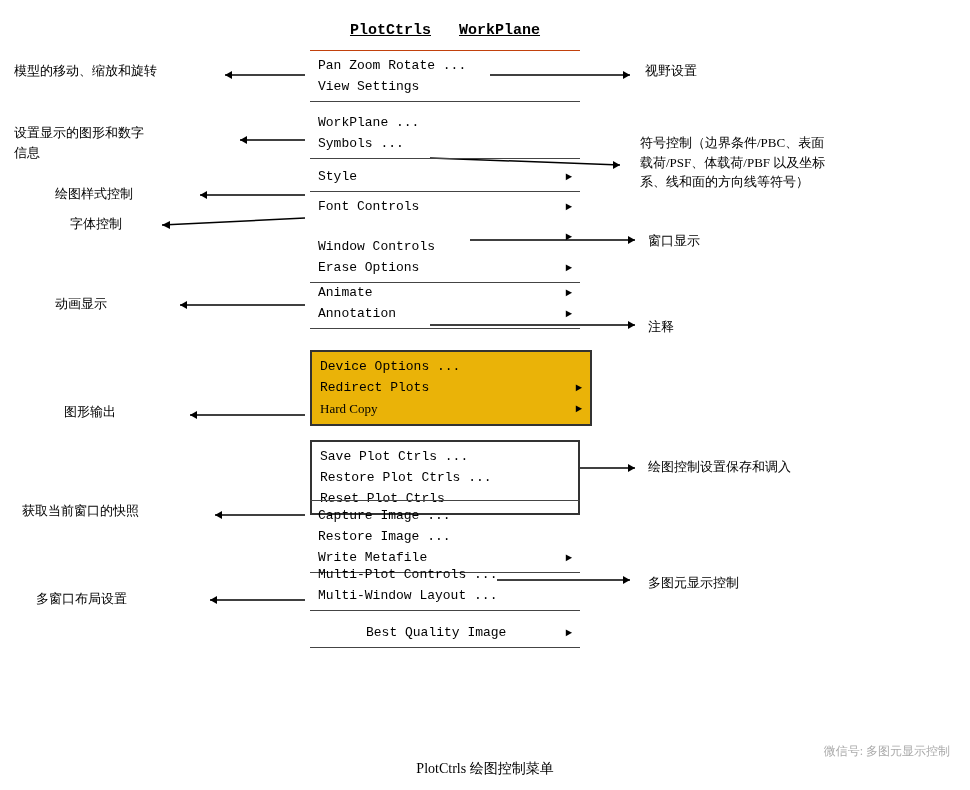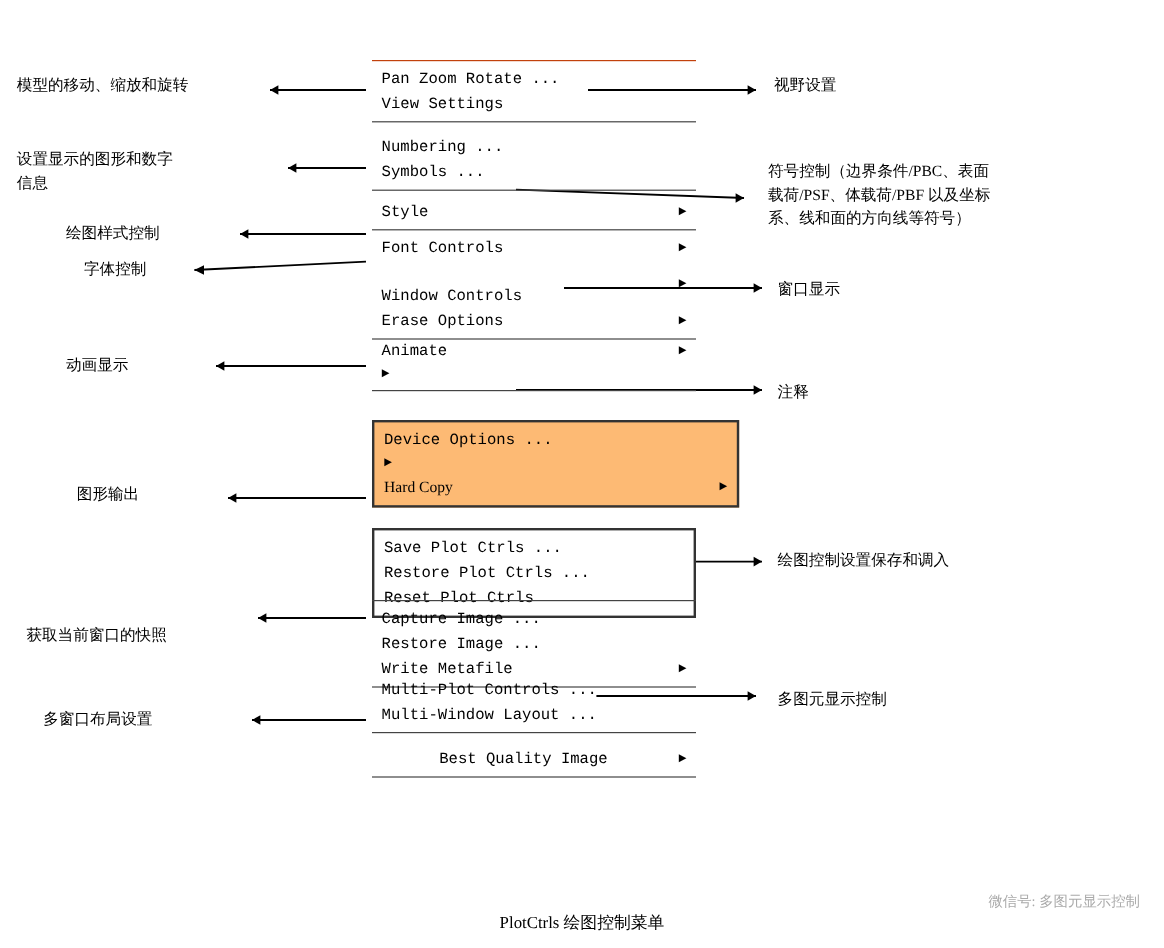--- a/index.html
+++ b/index.html
@@ -141,33 +141,37 @@
     <line x1="305" y1="515" x2="215" y2="515" stroke="#000" stroke-width="1.5"></line>
     <polygon points="215,515 222,511 222,519" fill="#000"></polygon>
 
     <line x1="497" y1="580" x2="630" y2="580" stroke="#000" stroke-width="1.5"></line>
     <polygon points="630,580 623,576 623,584" fill="#000"></polygon>
 
     <line x1="305" y1="600" x2="210" y2="600" stroke="#000" stroke-width="1.5"></line>
     <polygon points="210,600 217,596 217,604" fill="#000"></polygon>
   </svg>
 
+  <div class="menu-header" style="position:absolute; left:310px; top:22px; width:270px; display:flex; justify-content:center; gap:28px;">
+    <span style="font-family:'Courier New',monospace; font-size:15px; font-weight:bold; text-decoration:underline;">PlotCtrls</span>
+    <span style="font-family:'Courier New',monospace; font-size:15px; font-weight:bold; text-decoration:underline;">WorkPlane</span>
+  </div>
 
   <div style="position:absolute; left:310px; top:50px; width:270px; border-top:1px solid #c2410c; border-bottom:1px solid #444; padding:4px 0;">
     <div class="menu-item">
       <span class="item-text" style="font-family:'Courier New',monospace;">Pan Zoom Rotate  ...</span>
     </div>
     <div class="menu-item">
       <span class="item-text" style="font-family:'Courier New',monospace;">View Settings</span>
     </div>
   </div>
 
   <div style="position:absolute; left:310px; top:108px; width:270px; border-bottom:1px solid #444; padding:4px 0;">
     <div class="menu-item">
-      <span class="item-text" style="font-family:'Courier New',monospace;">Numbering  ...</span>
+      <span class="item-text" style="font-family:'Courier New',monospace;">WorkPlane  ...</span>
     </div>
     <div class="menu-item">
       <span class="item-text" style="font-family:'Courier New',monospace;">Symbols  ...</span>
     </div>
   </div>
 
   <div style="position:absolute; left:310px; top:162px; width:270px; border-bottom:1px solid #444; padding:4px 0;">
     <div class="menu-item">
       <span class="item-text" style="font-family:'Courier New',monospace;">Style</span>
       <span class="arrow-right">►</span>
@@ -188,29 +192,31 @@
       <span class="arrow-right">►</span>
     </div>
   </div>
 
   <div style="position:absolute; left:310px; top:278px; width:270px; border-bottom:1px solid #444; padding:4px 0;">
     <div class="menu-item">
       <span class="item-text" style="font-family:'Courier New',monospace;">Animate</span>
       <span class="arrow-right">►</span>
     </div>
     <div class="menu-item">
-      <span class="arrow-right">►</span>
-    </div>
-  </div>
-
-  <div style="position:absolute; left:310px; top:350px; width:306px; border:2px solid #333; padding:4px 0; background:#fdba74;">
+      <span class="item-text" style="font-family:'Courier New',monospace;">Annotation</span>
+      <span class="arrow-right">►</span>
+    </div>
+  </div>
+
+  <div style="position:absolute; left:310px; top:350px; width:282px; border:2px solid #333; padding:4px 0; background:#eab308;">
     <div class="menu-item">
       <span class="item-text" style="font-family:'Courier New',monospace;">Device Options  ...</span>
     </div>
     <div class="menu-item">
+      <span class="item-text" style="font-family:'Courier New',monospace;">Redirect Plots</span>
       <span class="arrow-right">►</span>
     </div>
     <div class="menu-item">
       <span class="item-text" style="font-family:Liberation Serif, serif;">Hard Copy</span>
       <span class="arrow-right">►</span>
     </div>
   </div>
 
   <div style="position:absolute; left:310px; top:440px; width:270px; border:2px solid #333; padding:4px 0; background:#fff;">
     <div class="menu-item">
@@ -252,21 +258,21 @@
       <span class="arrow-right">►</span>
     </div>
   </div>
 
   <div class="annotation-left" style="top:62px; left:14px;">模型的移动、缩放和旋转</div>
   <div class="annotation-left" style="top:123px; left:14px; line-height:1.5;">设置显示的图形和数字<br>信息</div>
   <div class="annotation-left" style="top:185px; left:55px;">绘图样式控制</div>
   <div class="annotation-left" style="top:215px; left:70px;">字体控制</div>
   <div class="annotation-left" style="top:295px; left:55px;">动画显示</div>
   <div class="annotation-left" style="top:403px; left:40px;margin-left:24px;">图形输出</div>
-  <div class="annotation-left" style="top:502px; left:22px;margin-top:18px;">获取当前窗口的快照</div>
+  <div class="annotation-left" style="top:502px; left:22px;">获取当前窗口的快照</div>
   <div class="annotation-left" style="top:590px; left:36px;">多窗口布局设置</div>
 
   <div class="annotation-right" style="top:62px; left:645px;">视野设置</div>
   <div class="annotation-right" style="top:133px; left:640px; line-height:1.5;">符号控制（边界条件/PBC、表面<br>载荷/PSF、体载荷/PBF 以及坐标<br>系、线和面的方向线等符号）</div>
   <div class="annotation-right" style="top:232px; left:648px;">窗口显示</div>
   <div class="annotation-right" style="top:318px; left:648px;">注释</div>
   <div class="annotation-right" style="top:458px; left:648px;">绘图控制设置保存和调入</div>
   <div class="annotation-right" style="top:574px; left:648px;">多图元显示控制</div>
 
   <div class="bottom-caption">PlotCtrls 绘图控制菜单</div>

